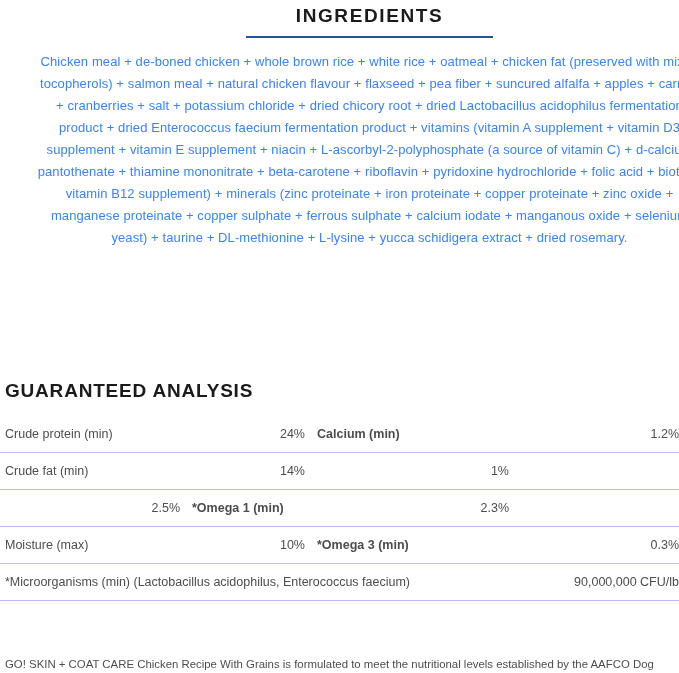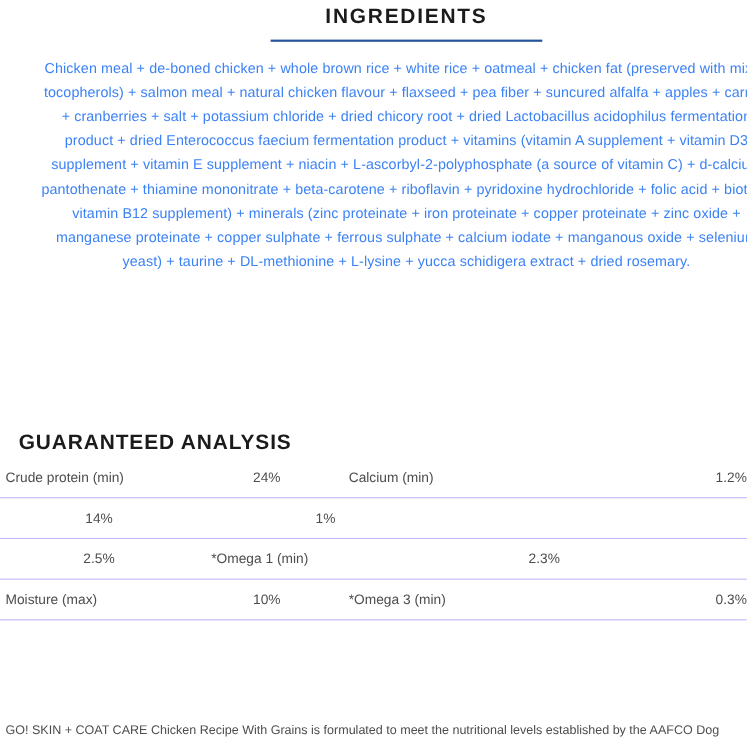--- a/index.html
+++ b/index.html
@@ -42,21 +42,21 @@
     font-size: 13px;
     line-height: 22px;
     color: #3b82f6;
     letter-spacing: 0.1px;
   }
   
   .ga-title {
     position: absolute;
     top: 380px;
     left: 5px;
-    margin: 12px;
+    margin: 0;
     font-size: 19px;
     font-weight: bold;
     letter-spacing: 0.8px;
     color: #1b1b1b;
   }
   .ga-table {
     position: absolute;
     top: 416px;
     left: 0;
     width: 679px;
@@ -65,22 +65,22 @@
   }
   .ga-row {
     display: grid;
     grid-template-columns: 180px 125px 204px 170px;
     align-items: center;
     height: 37px;
     border-bottom: 1px solid #c4b5fd;
     box-sizing: border-box;
   }
   .ga-label-left   { padding-left: 5px; }
-  .ga-value-left   { text-align: center; }
-  .ga-label-right  { padding-left: 12px; }
+  .ga-value-left   { text-align: right; }
+  .ga-label-right  { padding-left: 12px; font-weight: bold; }
   .ga-value-right  { text-align: right; }
   .ga-full-label   { grid-column: 1 / 4; padding-left: 5px; }
   
   .footnote-1 {
     position: absolute;
     top: 617px;
     left: 5px;
     width: 670px;
     font-size: 11.4px;
     line-height: 14px;
@@ -112,36 +112,41 @@
   <div class="ga-table">
 
     <div class="ga-row">
       <span class="ga-label-left">Crude protein (min)</span>
       <span class="ga-value-left">24%</span>
       <span class="ga-label-right">Calcium (min)</span>
       <span class="ga-value-right">1.2%</span>
     </div>
 
     <div class="ga-row">
+      <span class="ga-label-left">Crude fat (min)</span>
       <span class="ga-value-left">14%</span>
       <span class="ga-value-right">1%</span>
     </div>
 
     <div class="ga-row">
       <span class="ga-value-left">2.5%</span>
       <span class="ga-label-right">*Omega 1 (min)</span>
       <span class="ga-value-right">2.3%</span>
     </div>
 
     <div class="ga-row">
       <span class="ga-label-left">Moisture (max)</span>
       <span class="ga-value-left">10%</span>
       <span class="ga-label-right">*Omega 3 (min)</span>
       <span class="ga-value-right">0.3%</span>
     </div>
 
+    <div class="ga-row">
+      <span class="ga-full-label">*Microorganisms (min) (Lactobacillus acidophilus, Enterococcus faecium)</span>
+      <span class="ga-value-right">90,000,000 CFU/lb</span>
+    </div>
 
   </div>
 
 
   <p class="footnote-2">GO! SKIN + COAT CARE Chicken Recipe With Grains is formulated to meet the nutritional levels established by the AAFCO Dog Food Nutrient Profiles for All Life Stages including growth of large size dogs (70lbs or more as an adult).</p>
 
 </div>
 
 </body></html>

